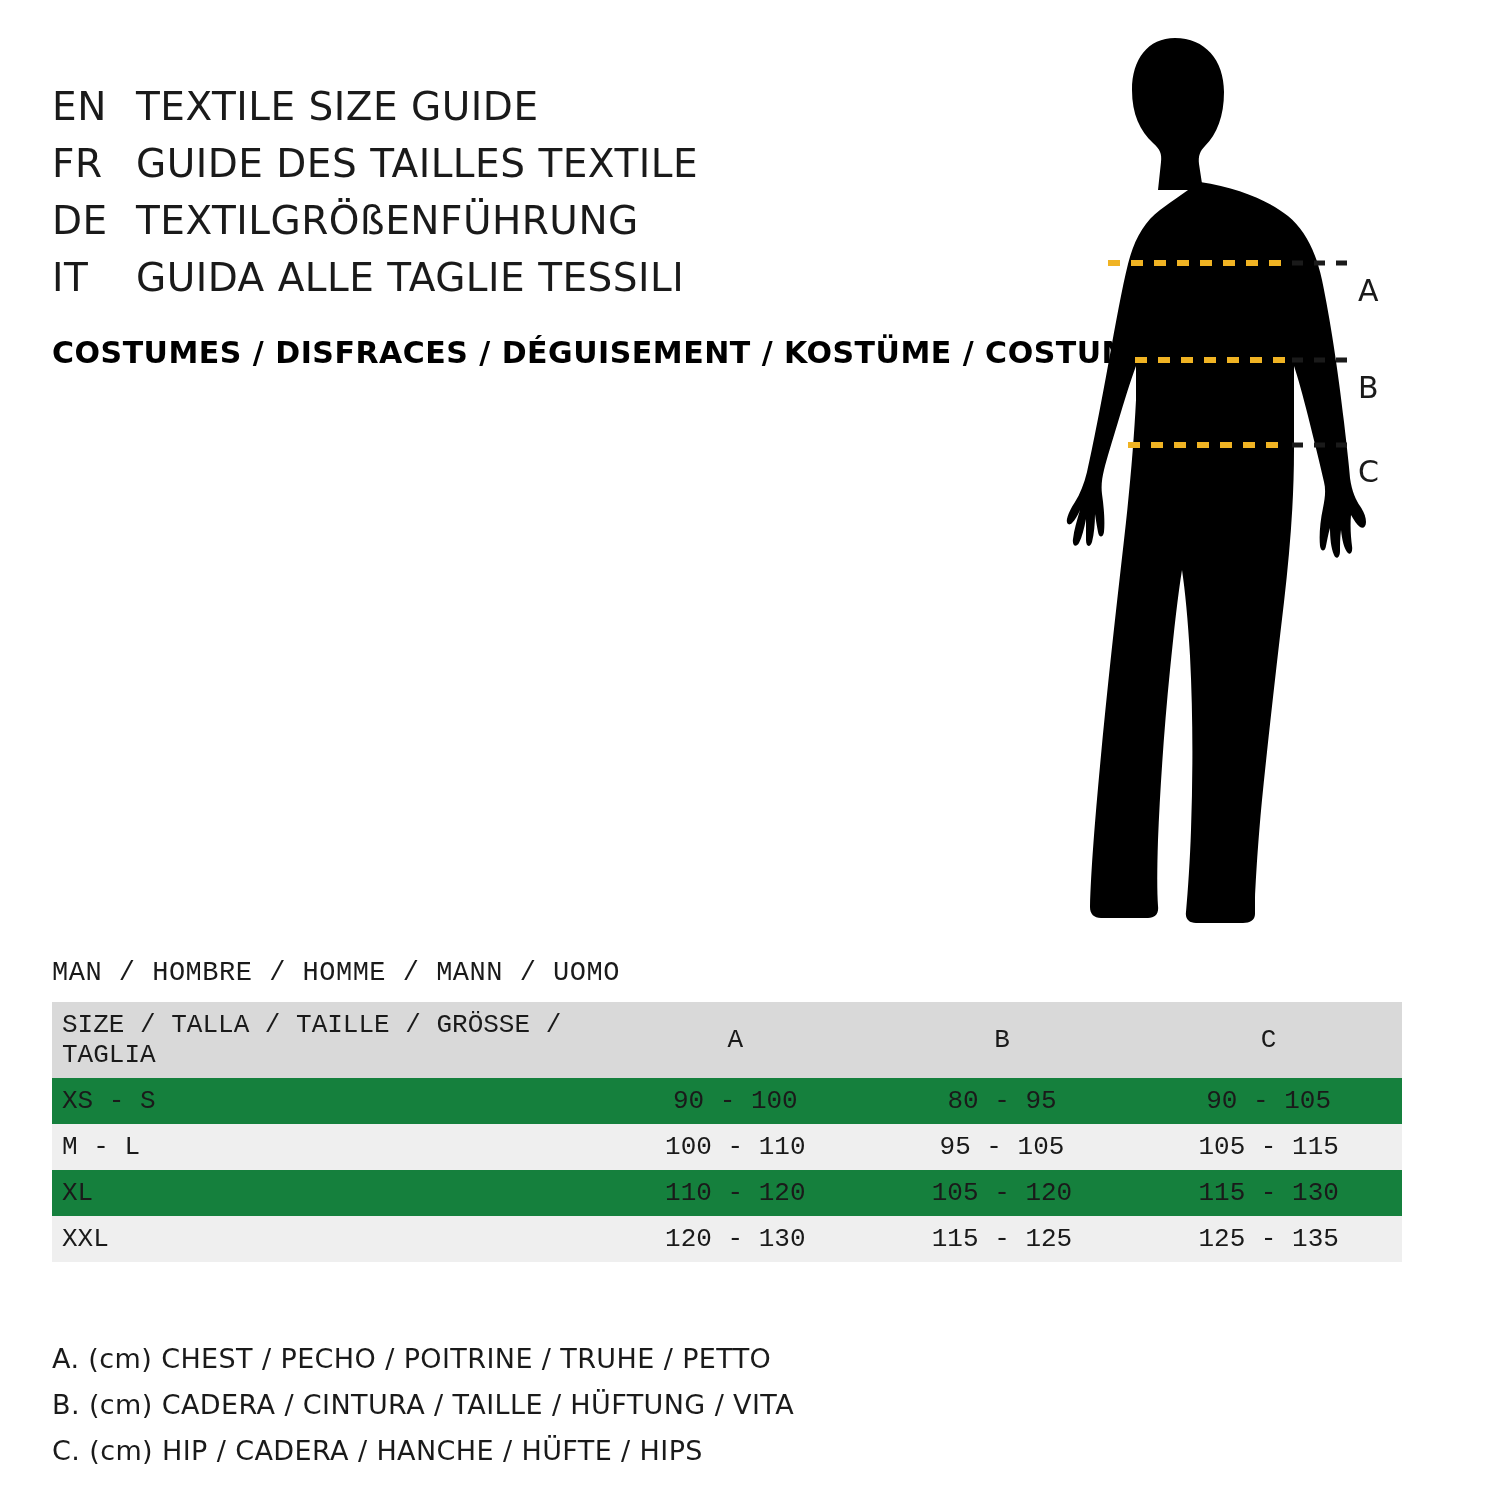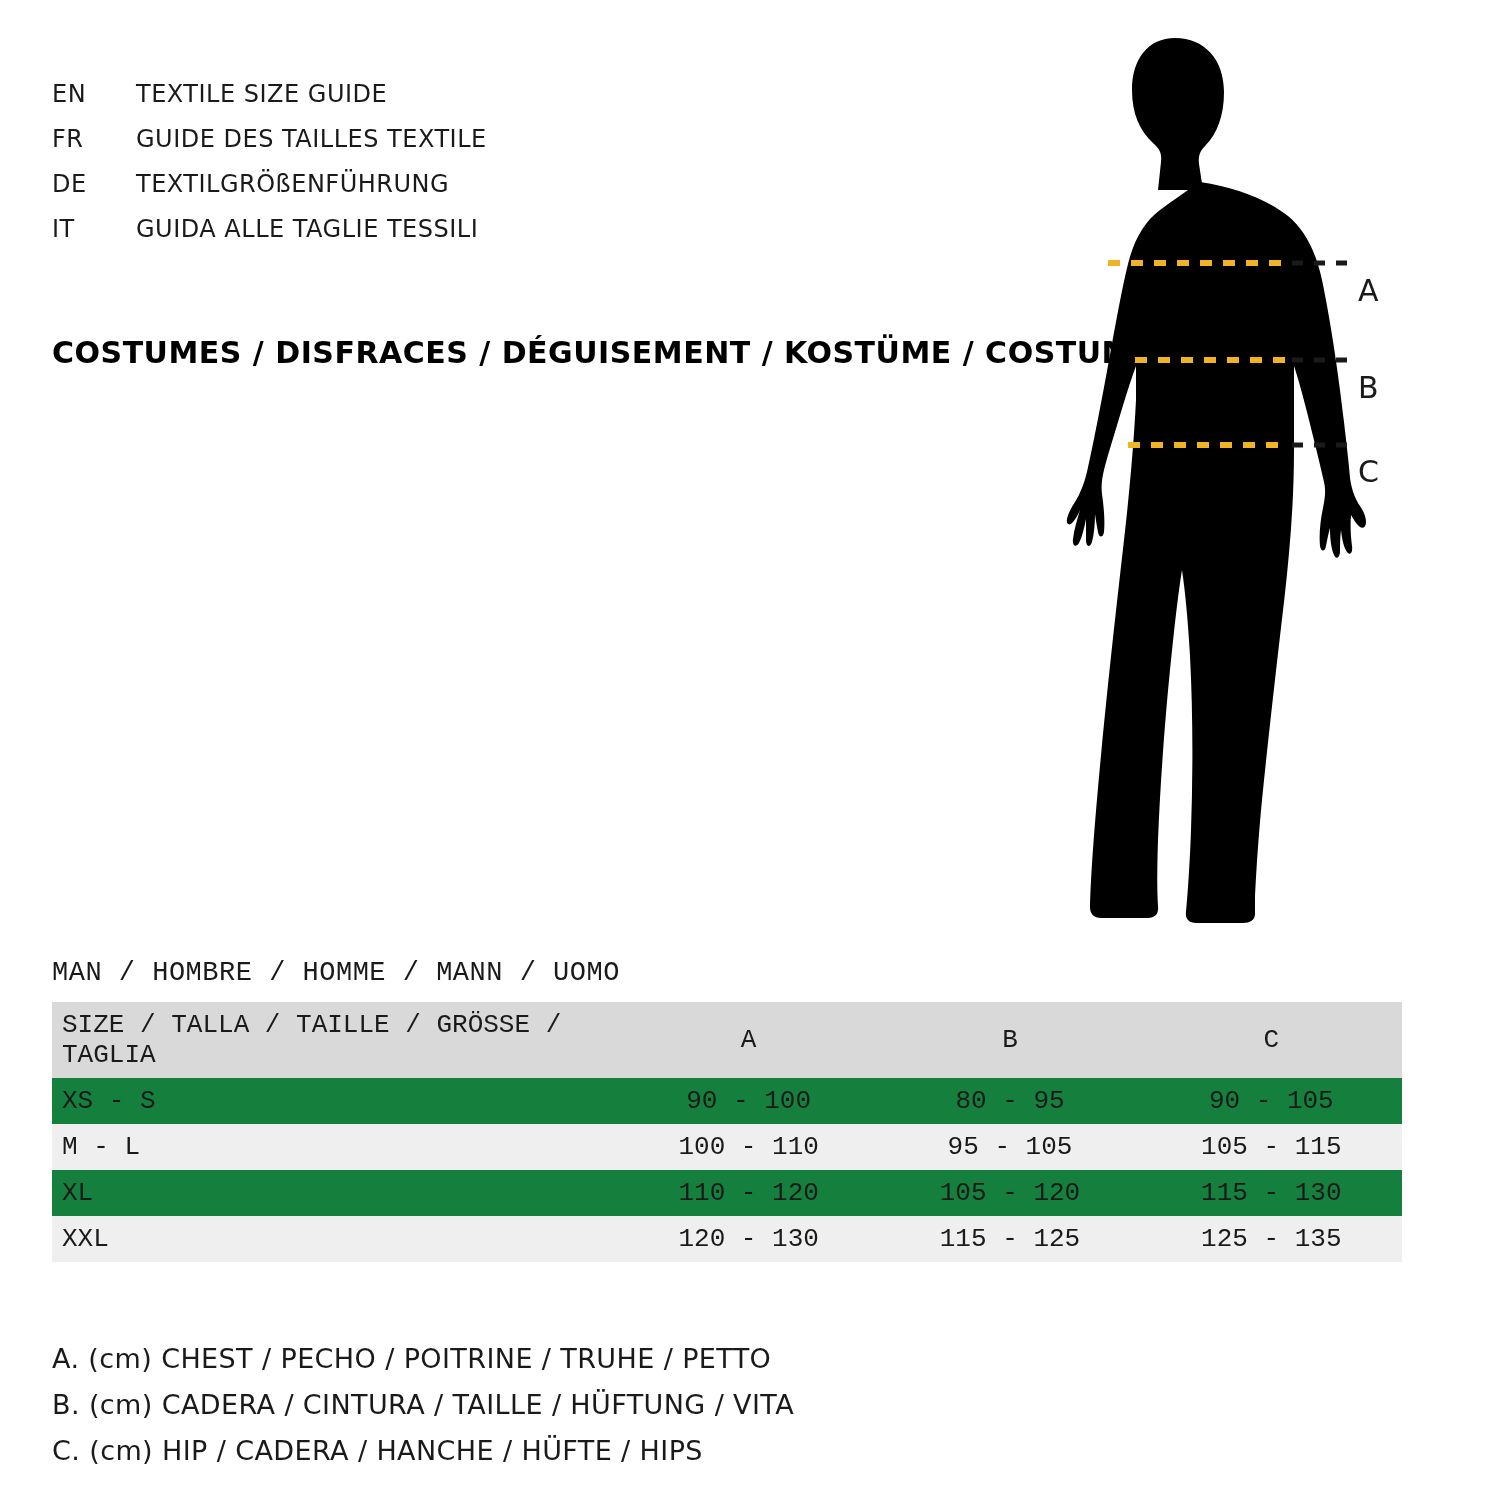--- a/index.html
+++ b/index.html
@@ -19,32 +19,33 @@
   
   .lang-block {
     position: absolute;
     left: 52px;
     top: 72px;
     width: 900px;
   }
   .lang-row {
     display: flex;
     align-items: baseline;
-    font-size: 24px;
+    font-size: 39px;
     line-height: 45px;
     letter-spacing: 0.5px;
     color: #1a1a1a;
     white-space: nowrap;
   }
   .lang-code {
     width: 84px;
     flex: 0 0 84px;
   }
   .lang-text {
     flex: 1 1 auto;
+    margin-top: 12px;
   }
 
   .costumes-line {
     position: absolute;
     left: 52px;
     top: 335px;
     font-size: 30px;
     font-weight: bold;
     letter-spacing: 0.5px;
     color: #000;
@@ -92,21 +93,21 @@
   table.size-table {
     border-collapse: collapse;
     width: 1350px;
     table-layout: fixed;
   }
   table.size-table th,
   table.size-table td {
     font-size: 26px;
     font-weight: normal;
     color: #1a1a1a;
-    padding: 8px 26px;
+    padding: 8px 10px;
     text-align: center;
   }
   table.size-table th.first-col,
   table.size-table td.first-col {
     text-align: left;
     padding-left: 10px;
     width: 530px;
   }
   thead tr {
     background: #d9d9d9;

